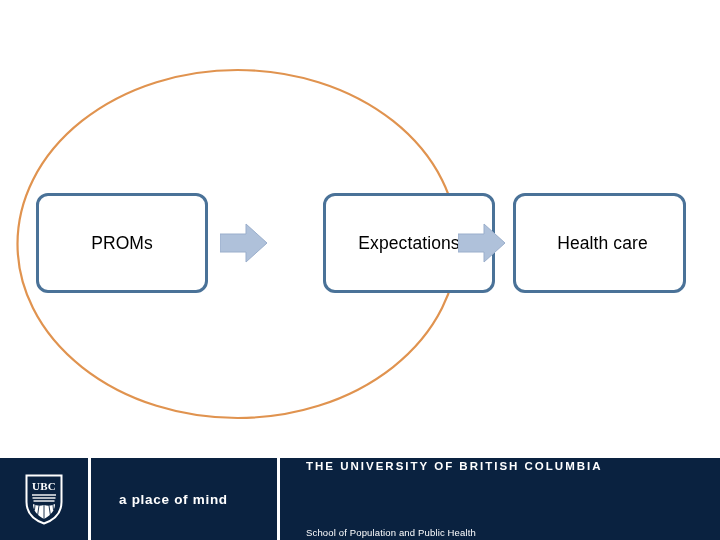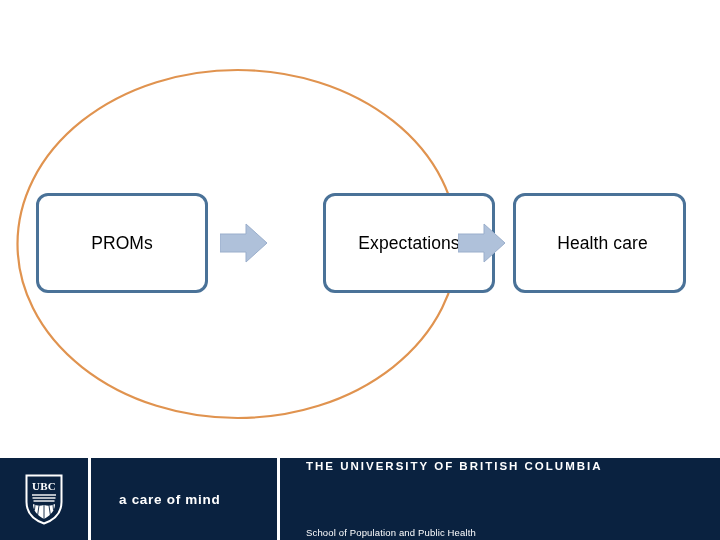--- a/index.html
+++ b/index.html
@@ -171,21 +171,21 @@
         <line x1="15" y1="32.5" x2="13.5" y2="43" stroke="#0A2240" stroke-width="0.9"></line>
         <line x1="25" y1="32.5" x2="26.5" y2="43" stroke="#0A2240" stroke-width="0.9"></line>
         <line x1="11" y1="32" x2="10.5" y2="37" stroke="#0A2240" stroke-width="0.9"></line>
         <line x1="29" y1="32" x2="29.5" y2="37" stroke="#0A2240" stroke-width="0.9"></line>
       </svg>
     </div>
 
     <div class="footer-gap"></div>
 
     <div class="footer-panel" id="footer-tagline-panel">
-      <span class="tagline">a care of mind</span>
+      <span class="tagline">a place of mind</span>
     </div>
 
     <div class="footer-gap"></div>
 
     <div class="footer-panel" id="footer-name-panel">
       <span class="univ-name">THE UNIVERSITY OF BRITISH COLUMBIA</span>
       <span class="school-name">School of Population and Public Health</span>
     </div>
 
   </div>

